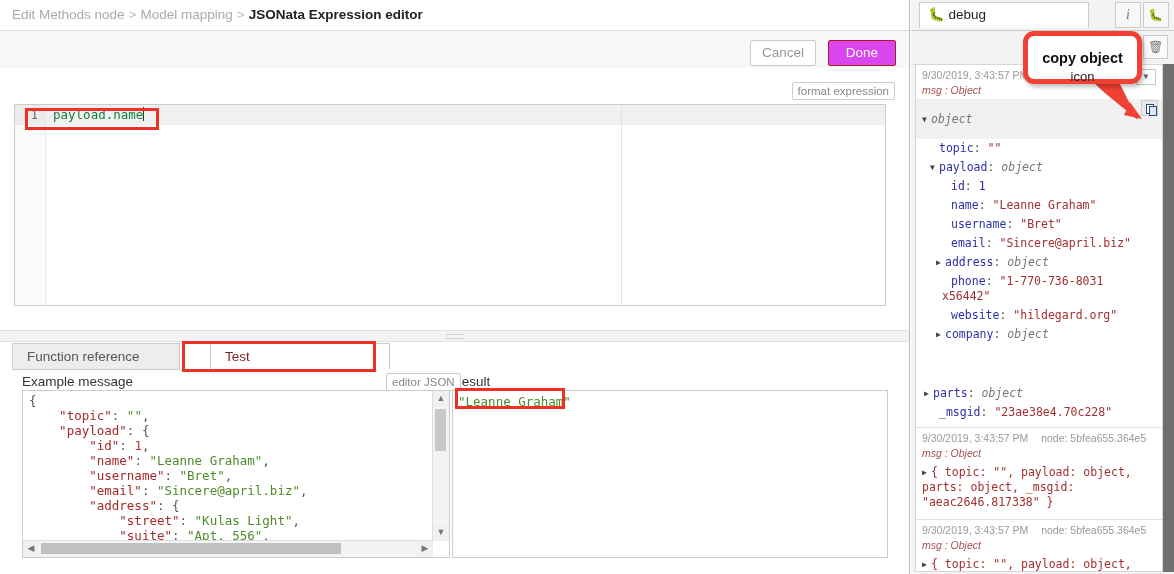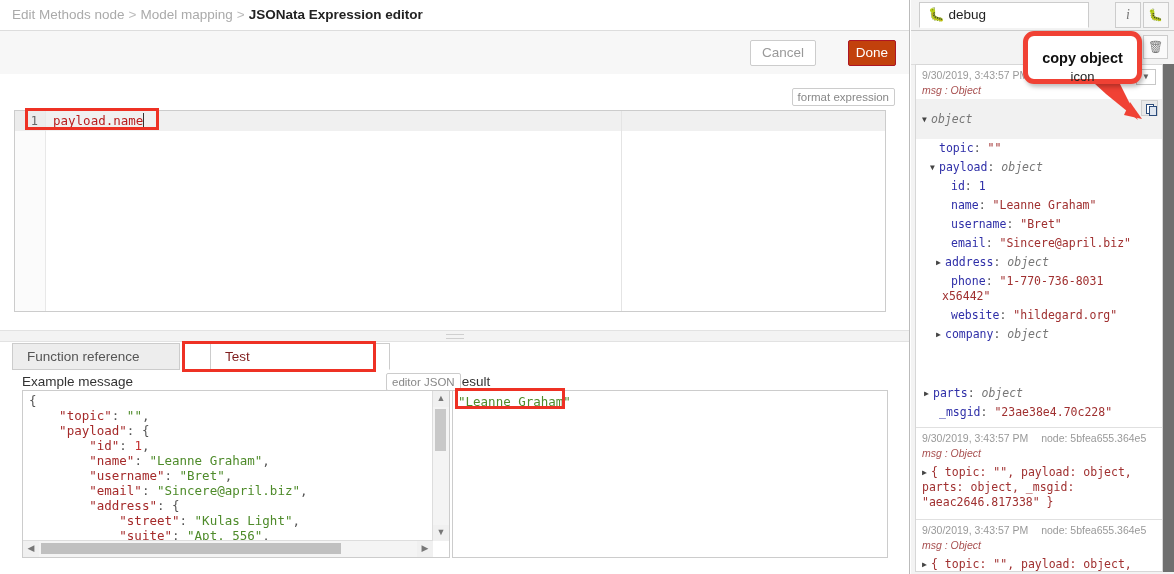--- a/index.html
+++ b/index.html
@@ -18,37 +18,37 @@
      border-bottom:1px solid #ddd;background:#fff;white-space:nowrap;}
   .crumb{color:#aaa;}
   .crumb.active{color:#222;font-weight:bold;}
   .crumb-sep{color:#bbb;padding:0 4px;}
 
   .actionbar{height:43px;background:#f7f7f7;border-bottom:1px solid #ddd;
      position:relative;}
   .btn{position:absolute;top:9px;height:26px;line-height:24px;box-sizing:border-box;
      font-size:13.5px;text-align:center;border-radius:2px;cursor:pointer;}
   .btn-cancel{right:93px;width:66px;background:#fff;border:1px solid #ccc;color:#999;}
-  .btn-done{right:13px;width:48px;background:#c2410c;border:1px solid #ad1625;color:#fff;}
-
-  
-  .expr-wrap{position:absolute;left:0;top:74px;width:909px;height:254px;background:#fff;}
+  .btn-done{right:13px;width:68px;background:#d946ef;border:1px solid #ad1625;color:#fff;}
+
+  
+  .expr-wrap{position:absolute;left:0;top:68px;width:909px;height:254px;background:#fff;}
   .fmt-expr{position:absolute;right:14px;top:14px;height:18px;line-height:17px;
      padding:0 5px;font-size:11.5px;color:#888;background:#fff;border:1px solid #ccc;
      border-radius:2px;cursor:pointer;box-sizing:border-box;}
   .editor{position:absolute;left:14px;top:36px;width:872px;height:202px;
      border:1px solid #ccc;background:#fff;box-sizing:border-box;overflow:hidden;
      font-family:"DejaVu Sans Mono", monospace;font-size:12.5px;}
   .ed-gutter{position:absolute;left:0;top:0;width:30px;height:100%;background:#fbfbfb;
      border-right:1px solid #e8e8e8;}
   .ed-gutter .ln{height:20px;line-height:20px;text-align:right;padding-right:7px;
      color:#999;font-size:12px;}
   .ed-activeline{position:absolute;left:31px;top:0;right:0;height:20px;background:#f0f0f0;}
   .ed-gutter .ln.active{background:#ececec;color:#666;}
-  .ed-code{position:absolute;left:38px;top:0;height:20px;line-height:20px;color:#b91c1c;
+  .ed-code{position:absolute;left:38px;top:0;height:20px;line-height:20px;color:#15803d;
      white-space:pre;}
   .ed-caret{display:inline-block;width:1px;height:14px;background:#333;
      vertical-align:-2px;margin-left:0px;}
   .ed-margin{position:absolute;left:606px;top:0;bottom:0;width:1px;background:#e4e4e4;}
 
   .split-handle{position:absolute;left:0;top:330px;width:909px;height:10px;
      background:#f3f3f3;border-top:1px solid #e2e2e2;border-bottom:1px solid #e2e2e2;}
   .split-grip{position:absolute;left:50%;top:3px;margin-left:-9px;width:18px;height:3px;
      border-top:1px solid #cfcfcf;border-bottom:1px solid #cfcfcf;}
 

